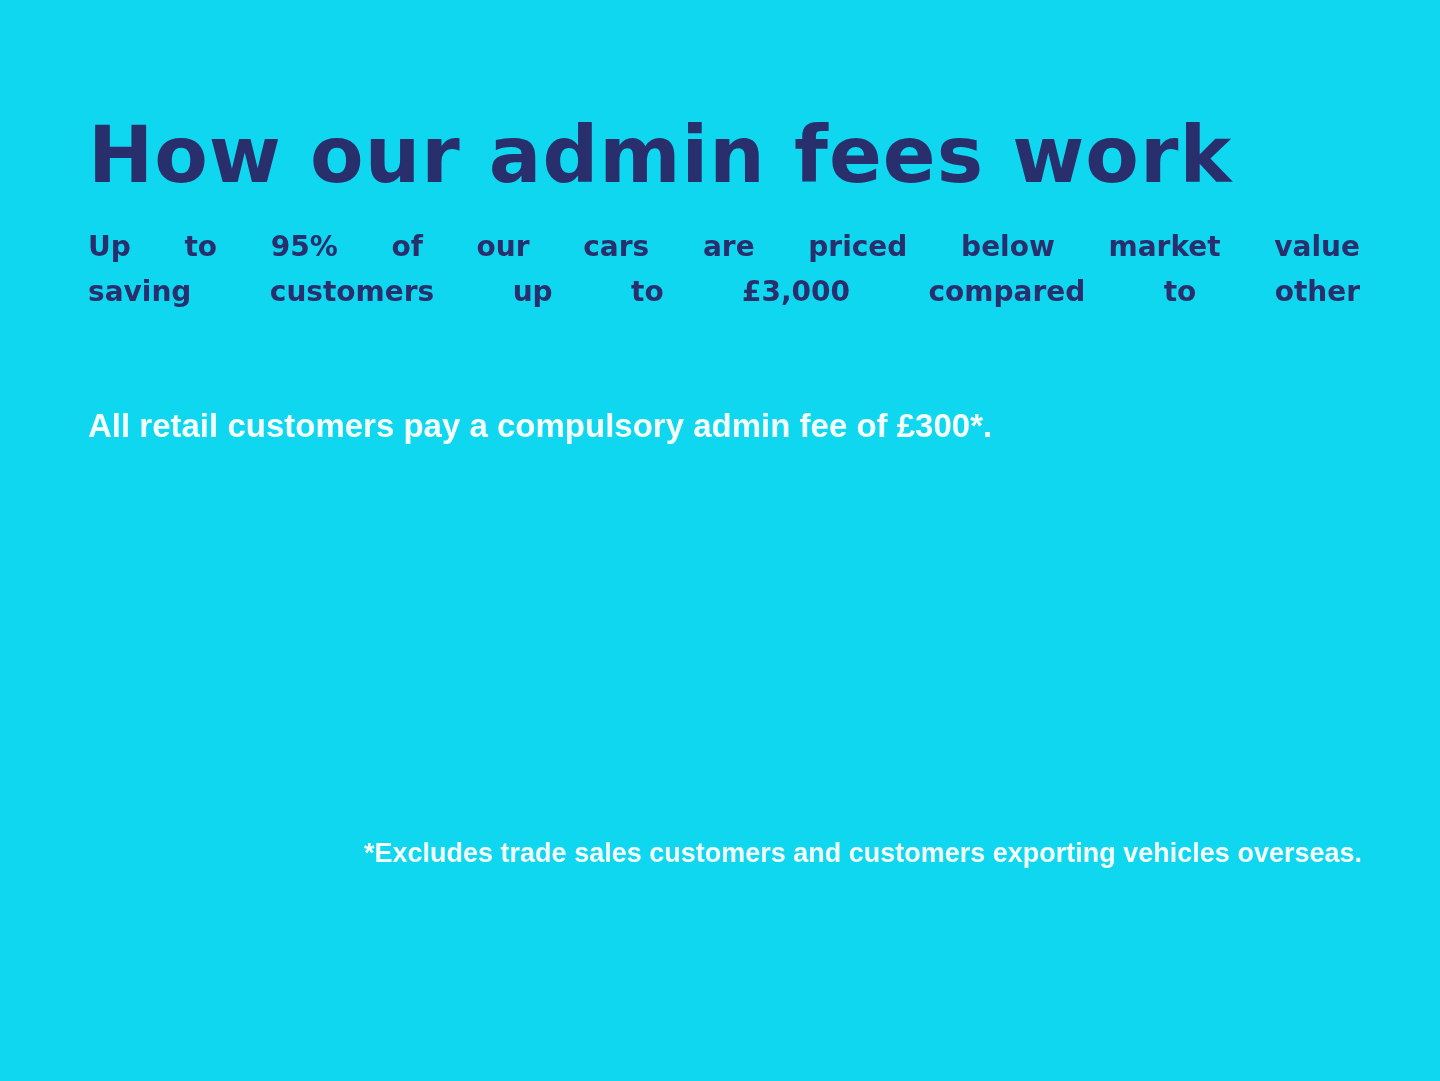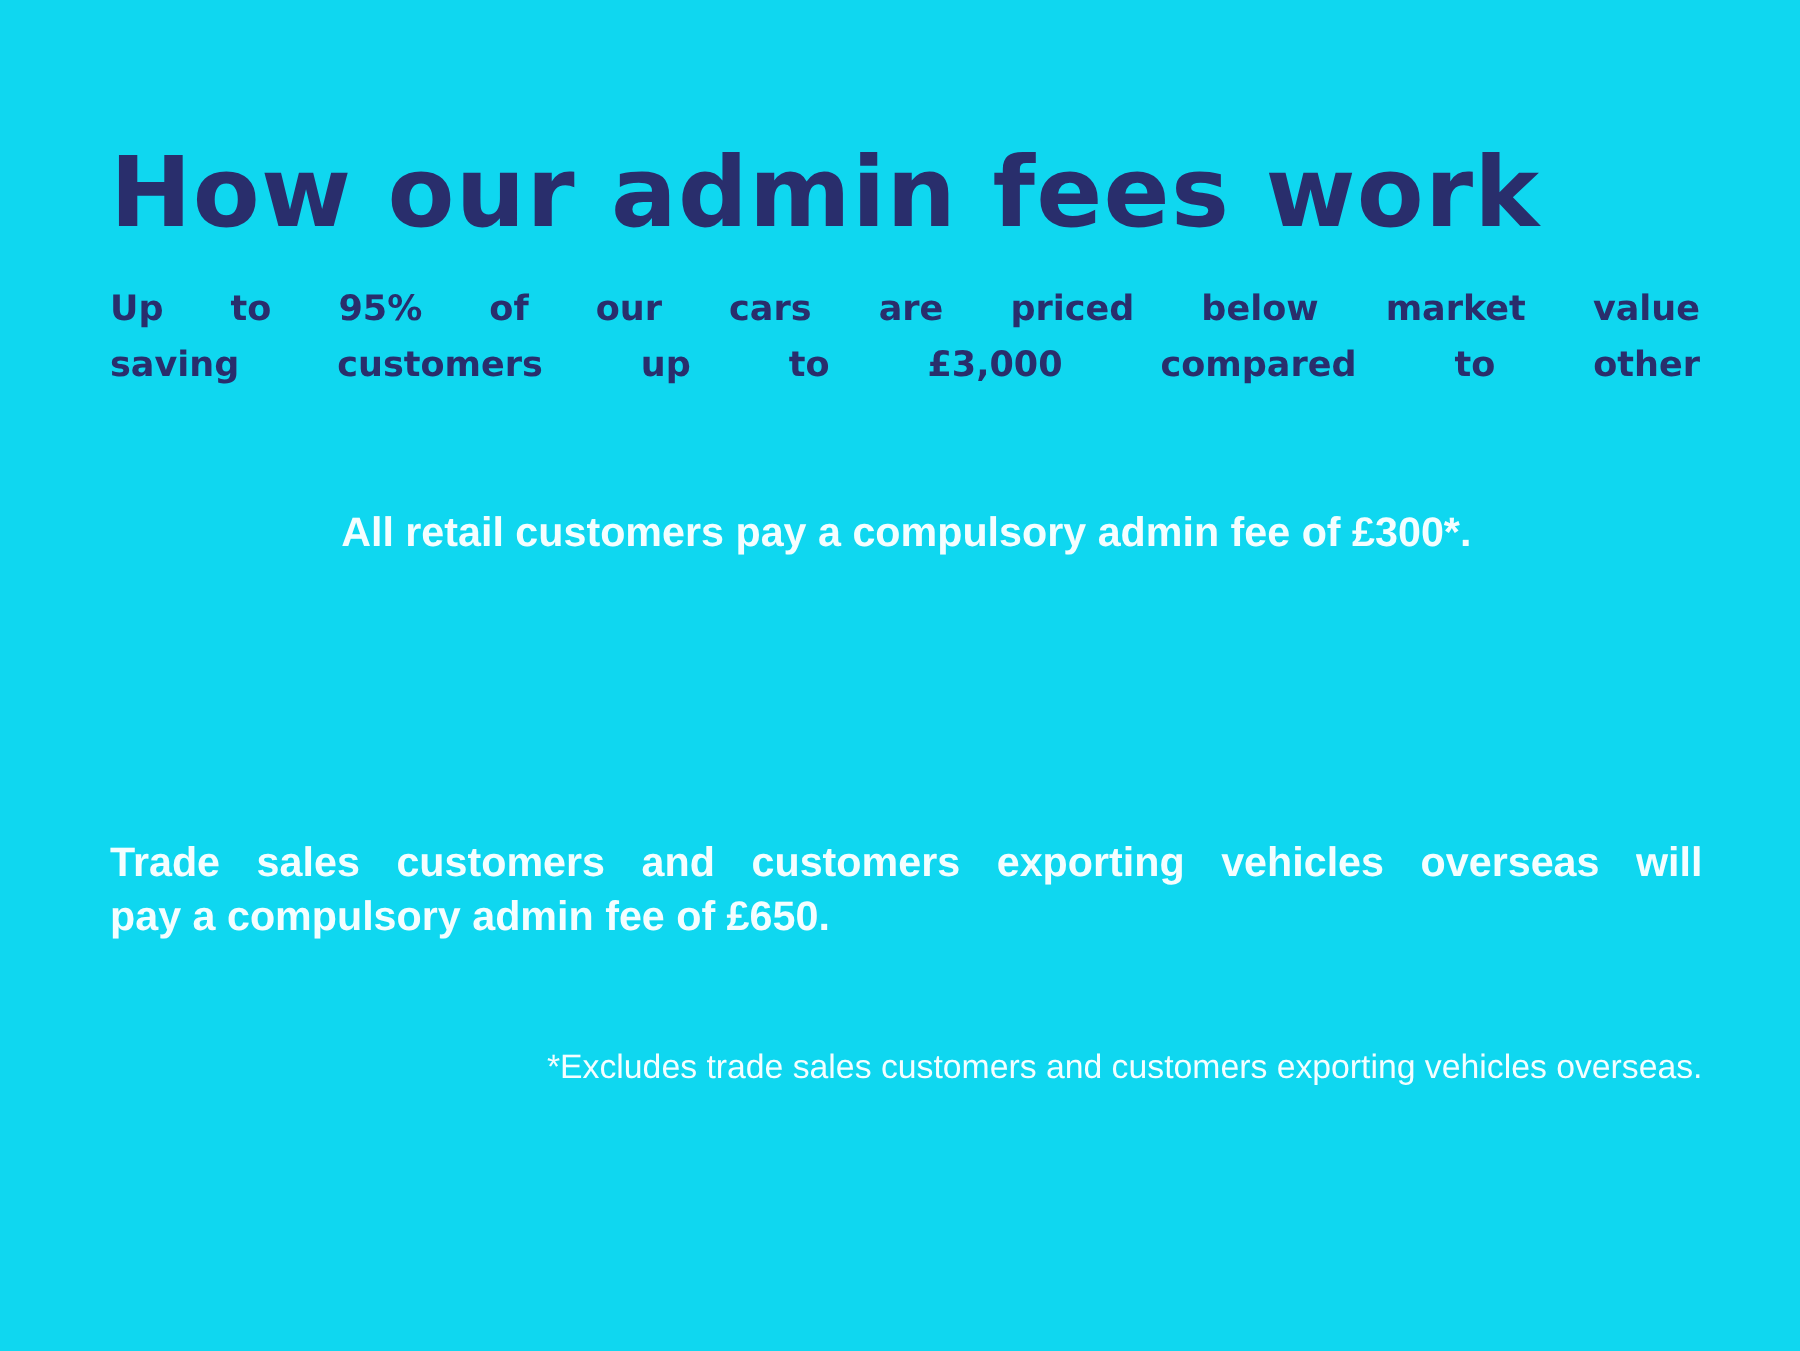--- a/index.html
+++ b/index.html
@@ -46,34 +46,34 @@
   .para{
     position:absolute;
     left:88px;
     width:1274px;
     font-family:"Liberation Sans",sans-serif;
     font-weight:bold;
     font-size:33px;
     color:var(--white);
   }
   .para .line{line-height:43px;}
-  .p1{top:404px;text-align:center;}
+  .p1{top:404px;}
   .p2{top:492px;}
   .p3{top:668px;}
   .just{
     text-align:justify;
     text-align-last:justify;
   }
   .footnote{
     position:absolute;
     left:88px;top:838px;
     width:1274px;
     text-align:right;
     font-family:"Liberation Sans",sans-serif;
-    font-weight:normal;
+    font-weight:bold;
     font-size:27px;
     color:var(--white);
   }
   .logo{
     position:absolute;
     left:978px;top:896px;
     width:430px;height:128px;
   }
   .logo svg{display:block;width:430px;height:128px;}
   .logo text{
@@ -96,21 +96,17 @@
   <div class="subtitle">
     <div class="line just">Up to 95% of our cars are priced below market value</div>
     <div class="line just">saving customers up to £3,000 compared to other</div>
   </div>
 
   <div class="para p1">
     <div class="line">All retail customers pay a compulsory admin fee of £300*.</div>
   </div>
 
 
-  <div class="para p3">
-    <div class="line just">Trade sales customers and customers exporting vehicles overseas will</div>
-    <div class="line">pay a compulsory admin fee of £650.</div>
-  </div>
 
   <div class="footnote">*Excludes trade sales customers and customers exporting vehicles overseas.</div>
 
 
 </div>
 
 </body></html>

